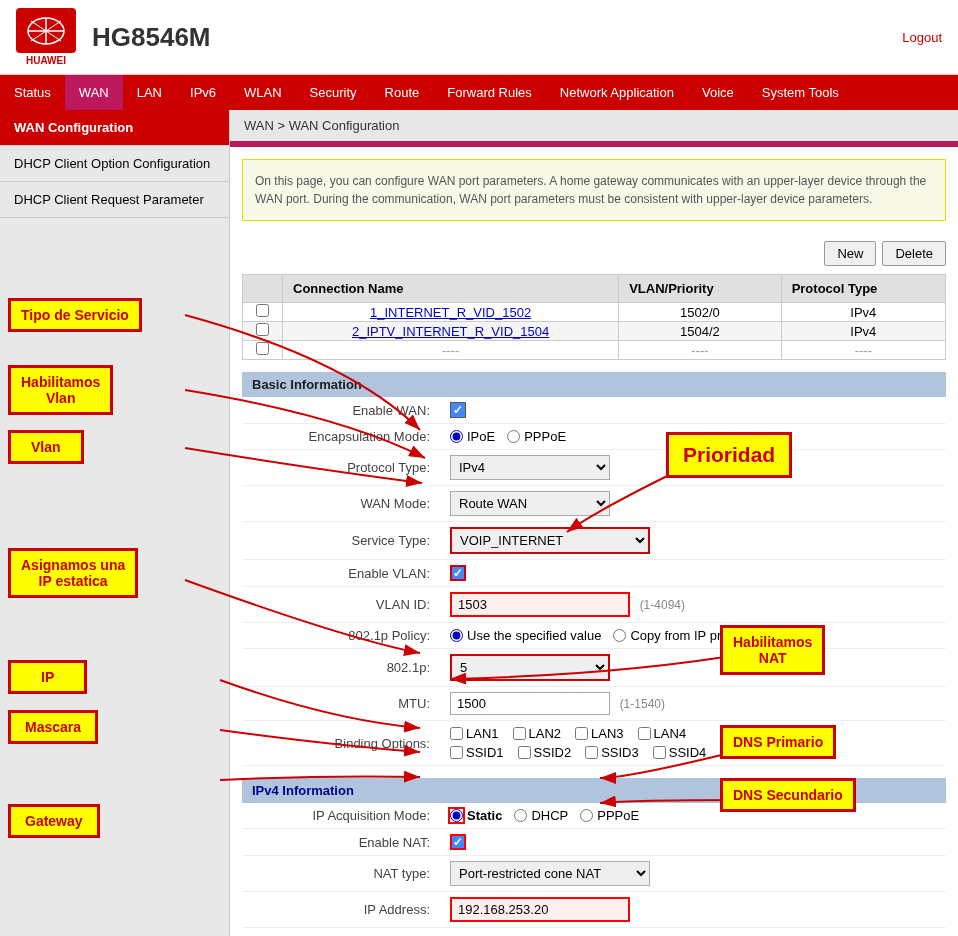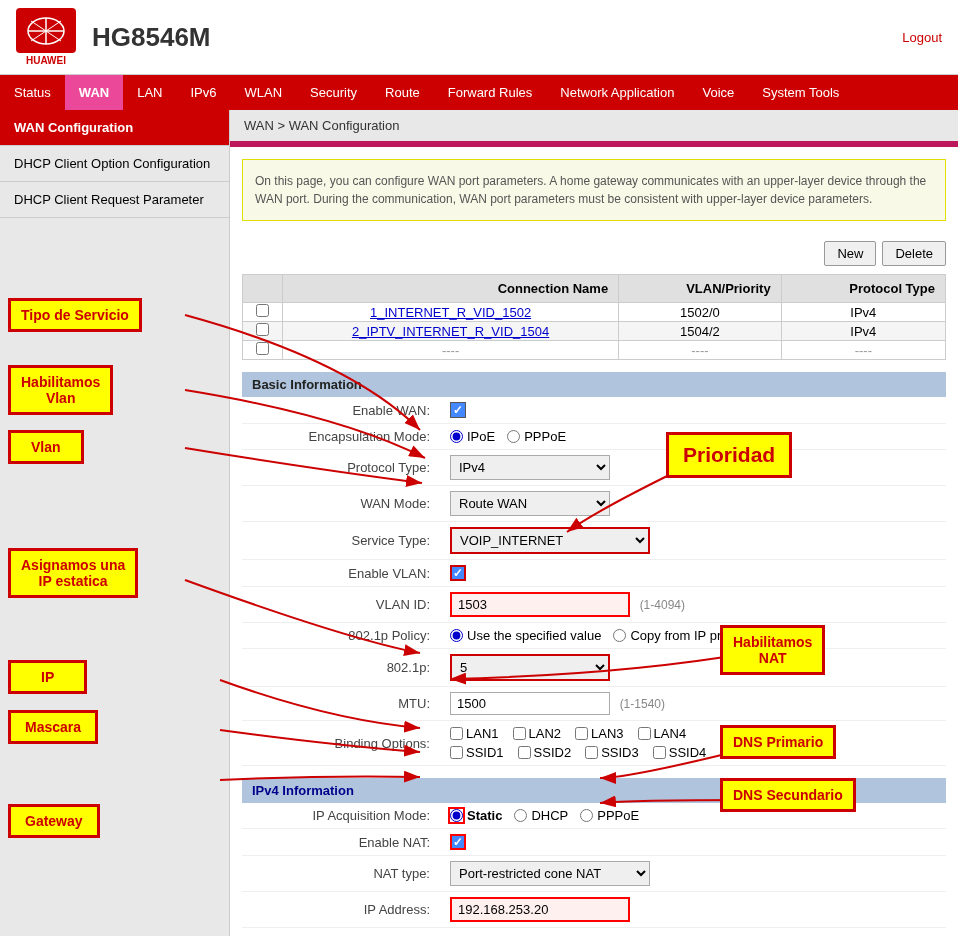--- a/index.html
+++ b/index.html
@@ -10,40 +10,40 @@
     .header-left { display: flex; align-items: center; gap: 16px; }
     .logo-area { display: flex; flex-direction: column; align-items: center; }
     .logo-huawei { width: 60px; height: 45px; background: #cc0000; border-radius: 4px; display: flex; align-items: center; justify-content: center; }
     .logo-text { font-size: 10px; font-weight: bold; color: #cc0000; margin-top: 2px; }
     .device-name { font-size: 26px; font-weight: bold; color: #333; }
     .logout-btn { background: none; border: none; color: #cc0000; cursor: pointer; font-size: 13px; }
     
     
     .nav { background: #cc0000; display: flex; align-items: center; }
     .nav-item { color: white; padding: 10px 14px; cursor: pointer; font-size: 13px; text-decoration: none; display: block; }
-    .nav-item.active { background: #ec4899; font-weight: bold; }
+    .nav-item.active { background: #be185d; font-weight: normal; }
     
     
     .layout { display: flex; }
     .sidebar { width: 230px; background: #e8e8e8; border-right: 1px solid #ccc; min-height: 860px; }
     .sidebar-item { padding: 10px 14px; cursor: pointer; border-bottom: 1px solid #ccc; font-size: 13px; }
     .sidebar-item.active { background: #cc0000; color: white; font-weight: bold; }
     
     
     .main { flex: 1; background: white; padding: 0; }
     .breadcrumb { background: #e8e8e8; padding: 8px 14px; border-bottom: 6px solid #be185d; color: #333; font-size: 13px; }
     .info-box { background: #f9f9e8; border: 1px solid #e0e000; margin: 12px; padding: 12px; font-size: 12px; color: #555; line-height: 1.5; }
     
     
     .table-actions { display: flex; justify-content: flex-end; gap: 6px; padding: 8px 12px; }
     .btn { padding: 4px 12px; border: 1px solid #999; background: #f0f0f0; cursor: pointer; font-size: 13px; border-radius: 2px; }
     .btn-new { background: #f0f0f0; }
     
     table.data-table { width: calc(100% - 24px); margin: 0 12px; border-collapse: collapse; border: 1px solid #ccc; }
-    table.data-table th { background: #e0e0e0; padding: 6px 10px; border: 1px solid #ccc; text-align: right; font-weight: bold; margin-top: 28px; }
+    table.data-table th { background: #e0e0e0; padding: 6px 10px; border: 1px solid #ccc; text-align: left; font-weight: bold; margin-top: 28px; }
     table.data-table td { padding: 1px 10px; border: 1px solid #ccc; text-align: center; }
     table.data-table tr:nth-child(even) { background: #f5f5f5; }
     table.data-table tr.dashes td { color: #999; }
     
     
     .form-section { margin: 12px; }
     .section-title { background: #b0c4de; padding: 5px 10px; font-weight: bold; font-size: 13px; color: #222; margin-bottom: 0; }
     .form-table { width: 100%; border-collapse: collapse; }
     .form-table tr { border-bottom: 1px solid #eee; }
     .form-table td { padding: 5px 8px; vertical-align: middle; }

